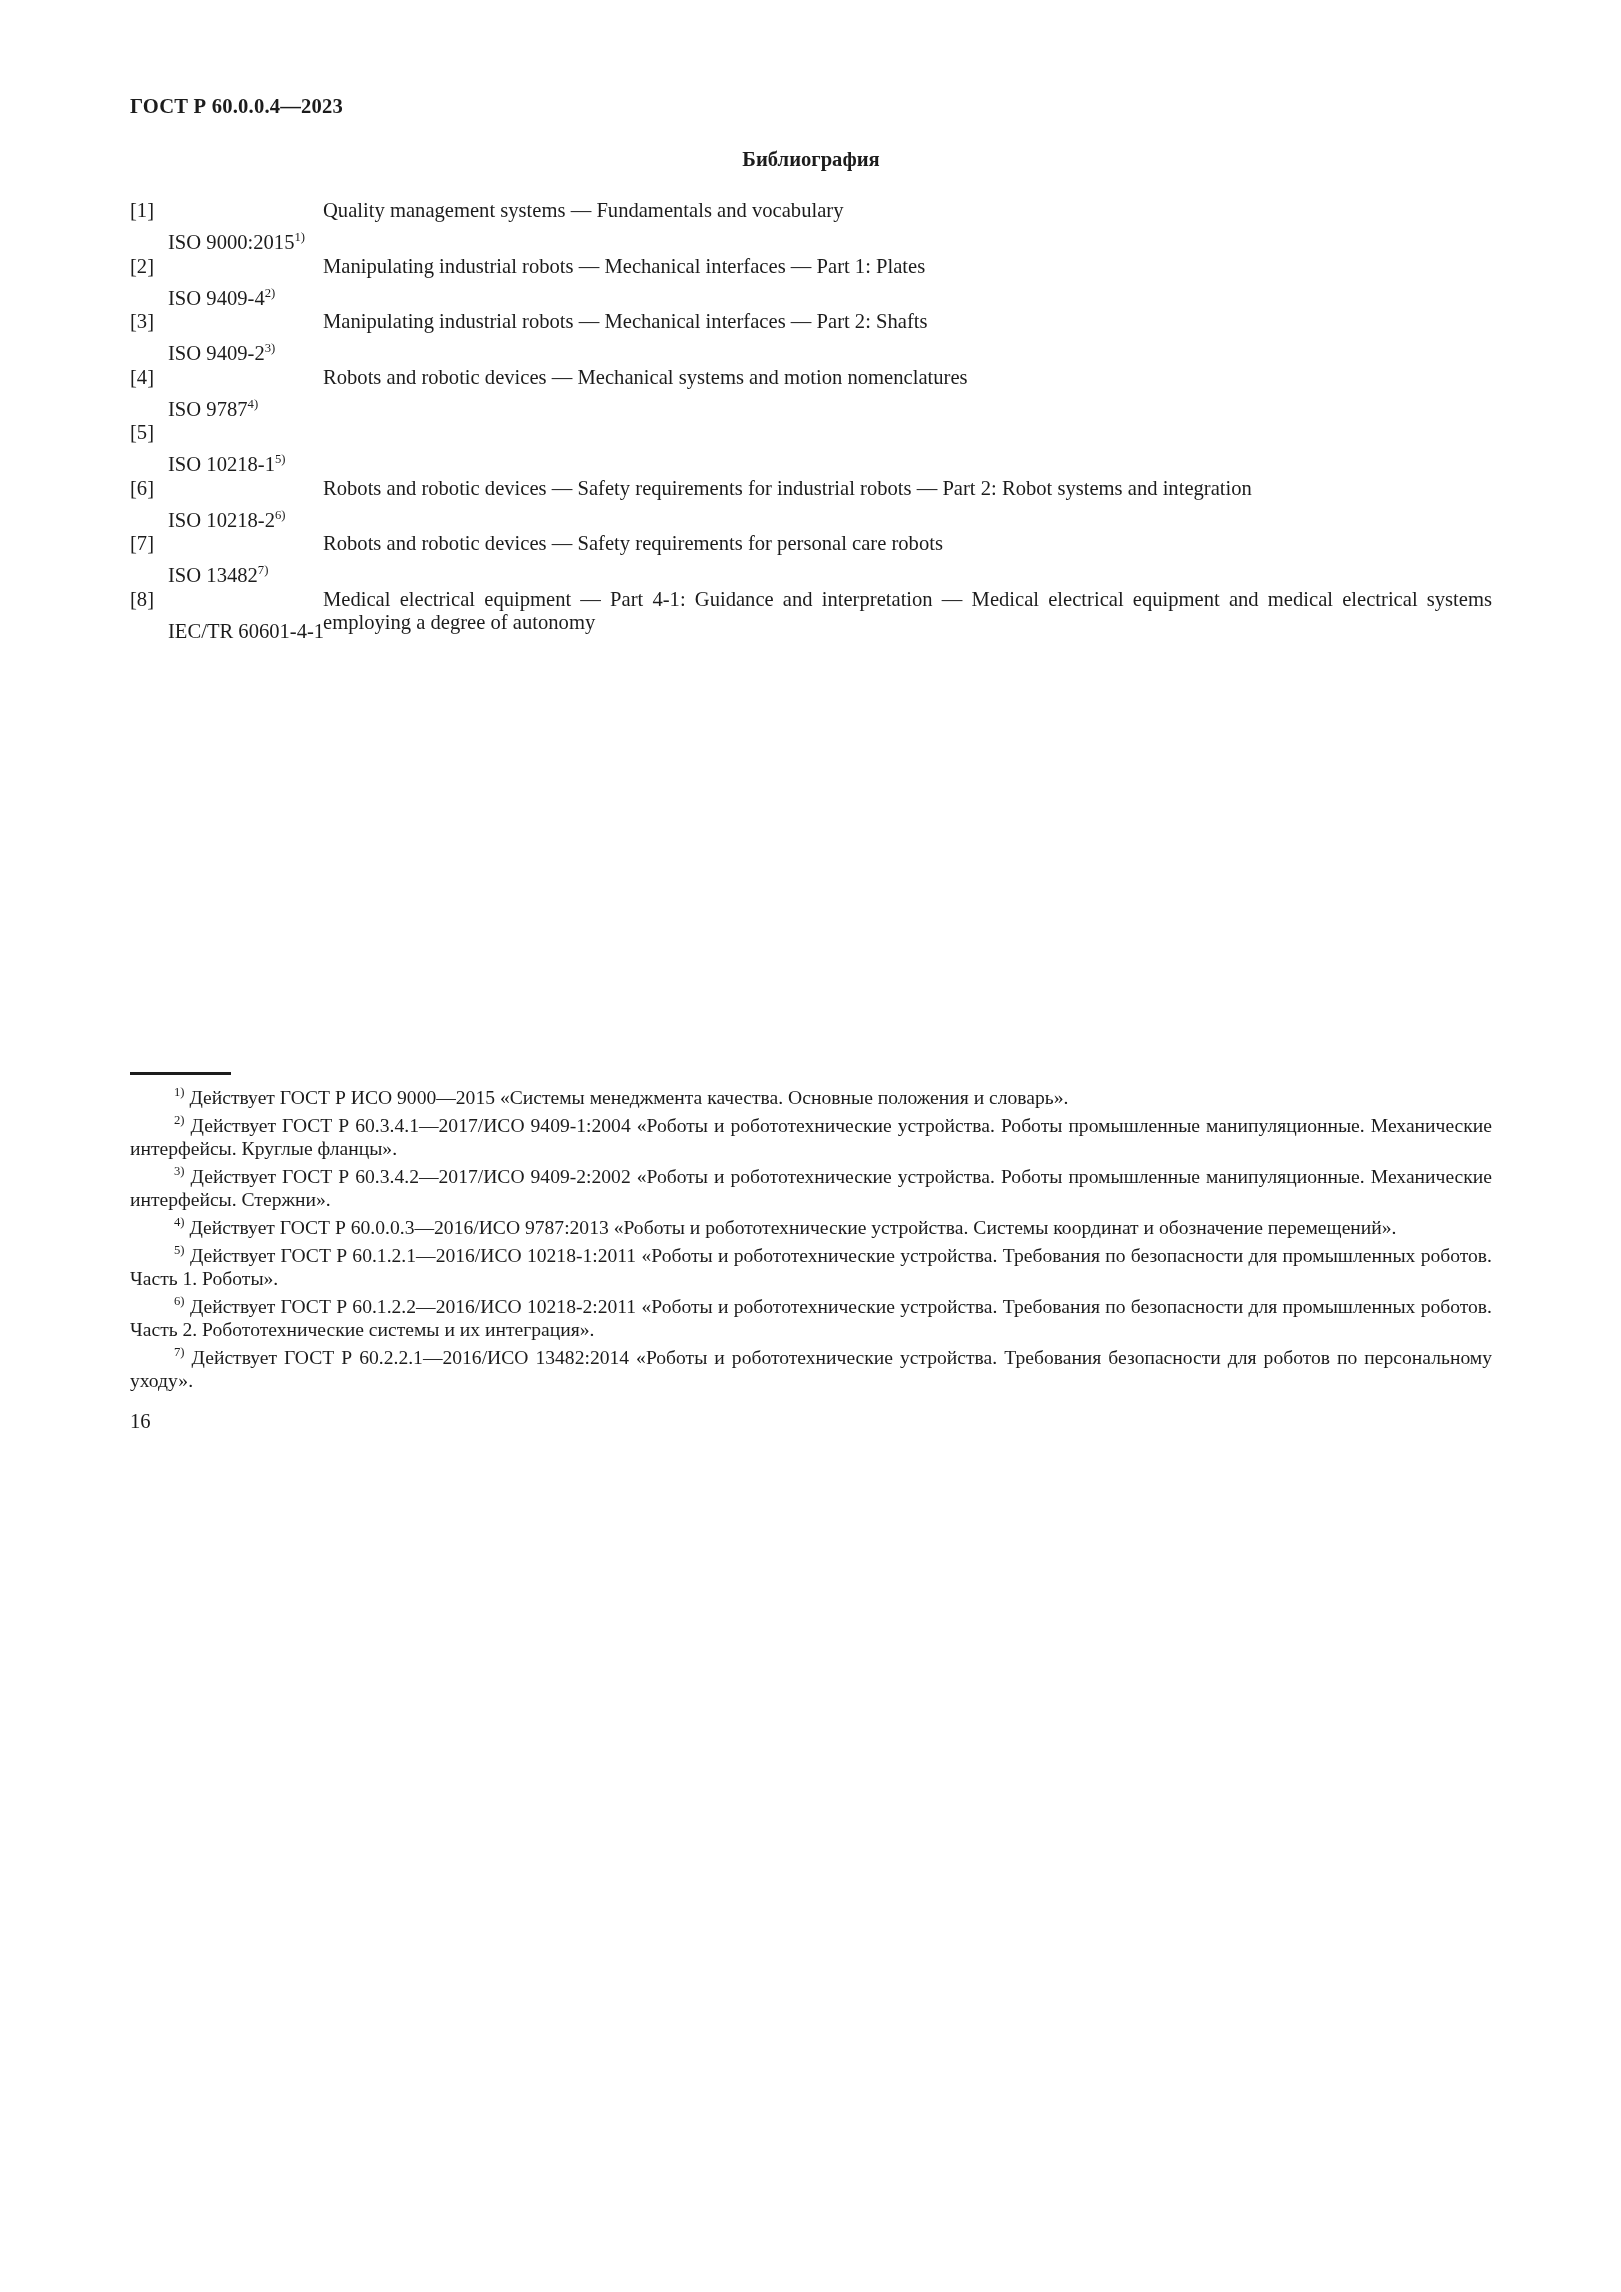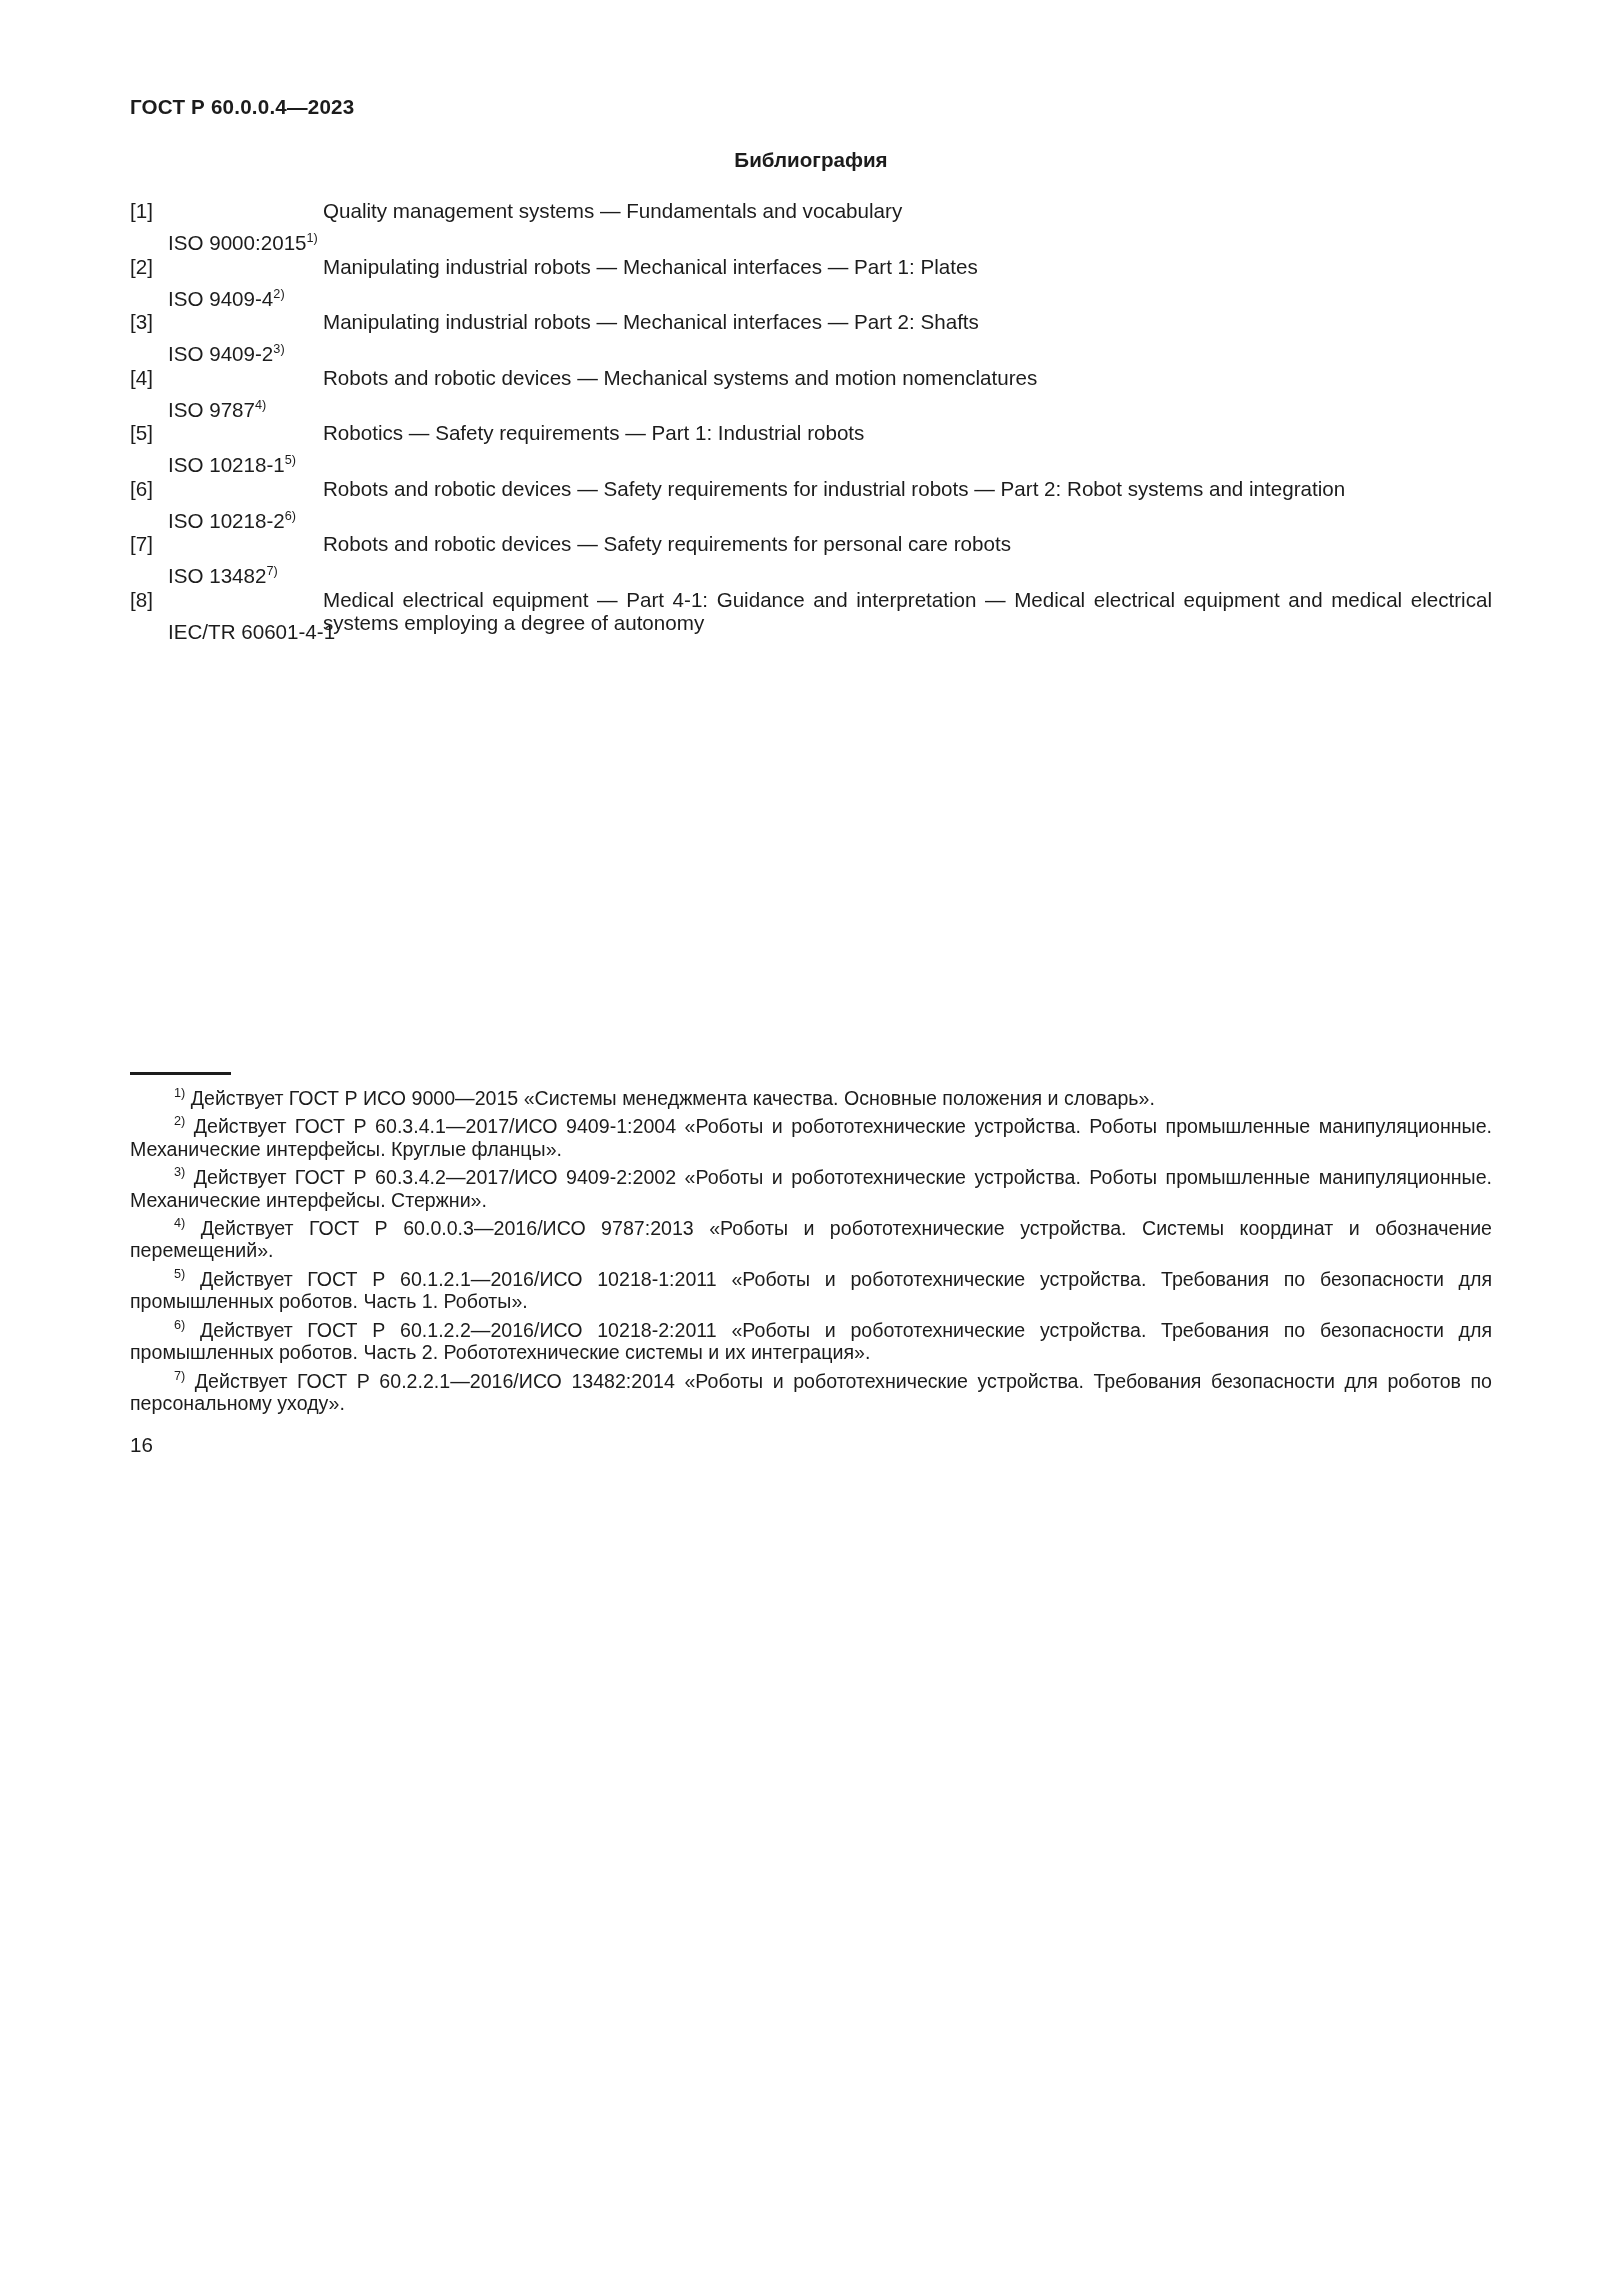--- a/index.html
+++ b/index.html
@@ -5,20 +5,21 @@
   * { margin: 0; padding: 0; box-sizing: border-box; }
   html, body { background: #ffffff; }
   body { font-family: "Liberation Sans", "DejaVu Sans", sans-serif; color: #1c1c1c; }
 
   .page {
     position: relative;
     width: 1621px;
     height: 1922px;
     background: #ffffff;
     overflow: hidden;
+    font-family: Liberation Serif, serif;
   }
 
   .doc-header {
     position: absolute;
     top: 95px;
     left: 130px;
     font-size: 20.6px;
     font-weight: bold;
     letter-spacing: 0.2px;
   }
@@ -118,21 +119,20 @@
 
     <div class="entry">
       <span class="num">[4]</span>
       <span class="ref"><span>ISO 9787</span><sup>4)</sup></span>
       <span class="desc">Robots and robotic devices — Mechanical systems and motion nomenclatures</span>
     </div>
 
     <div class="entry">
       <span class="num">[5]</span>
       <span class="ref"><span>ISO 10218-1</span><sup>5)</sup></span>
-      <span class="desc">Robotics — Safety requirements — Part 1: Industrial robots</span>
     </div>
 
     <div class="entry">
       <span class="num">[6]</span>
       <span class="ref"><span>ISO 10218-2</span><sup>6)</sup></span>
       <span class="desc">Robots and robotic devices — Safety requirements for industrial robots — Part 2: Robot systems and integration</span>
     </div>
 
     <div class="entry">
       <span class="num">[7]</span>

